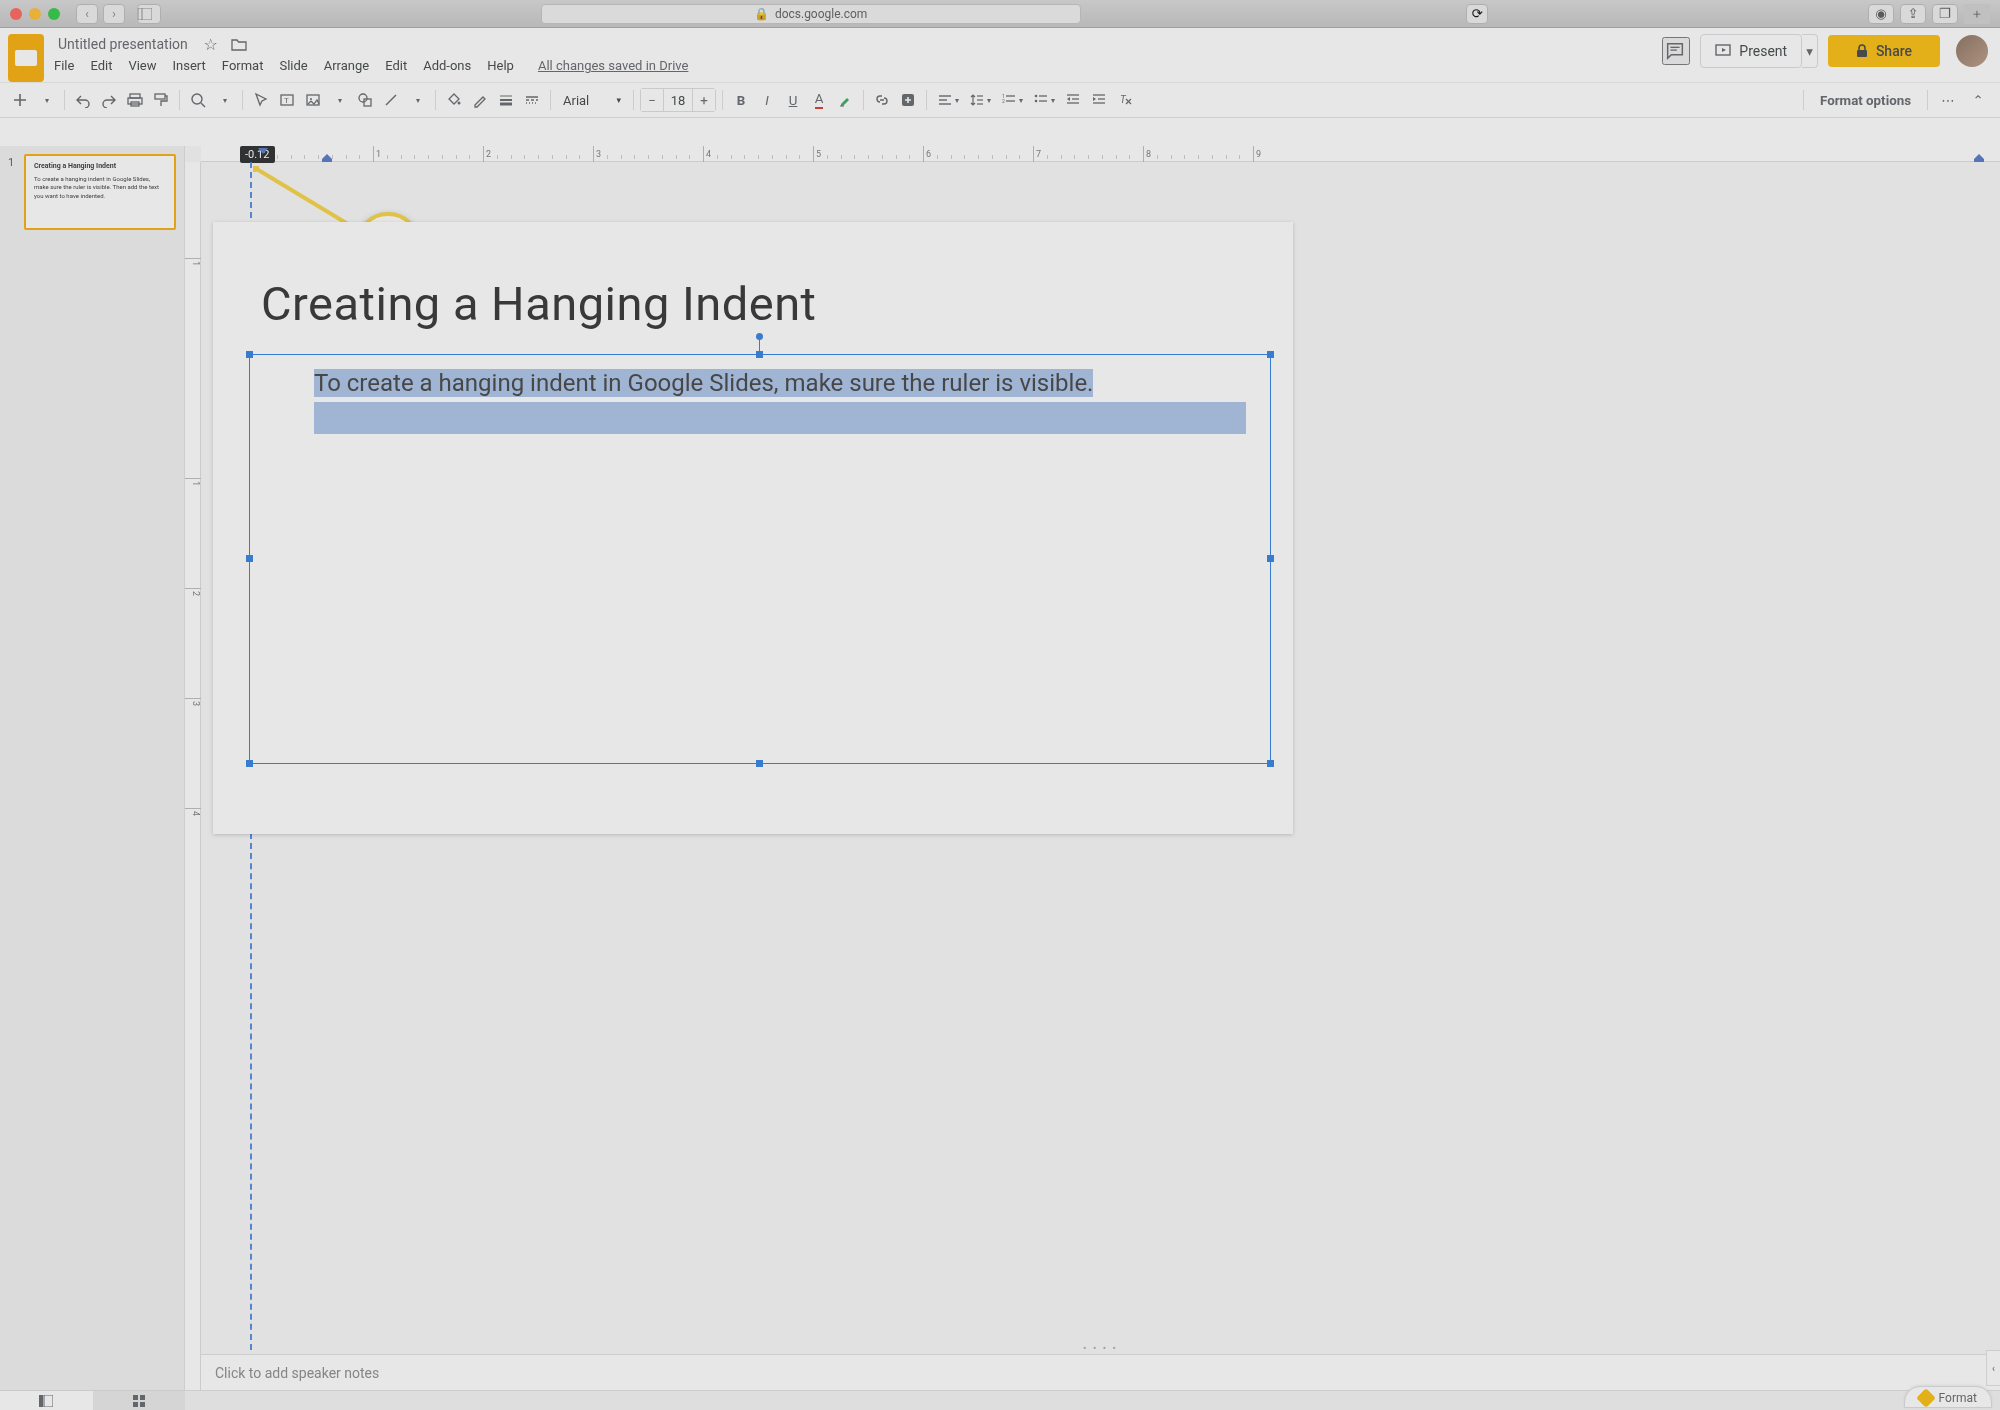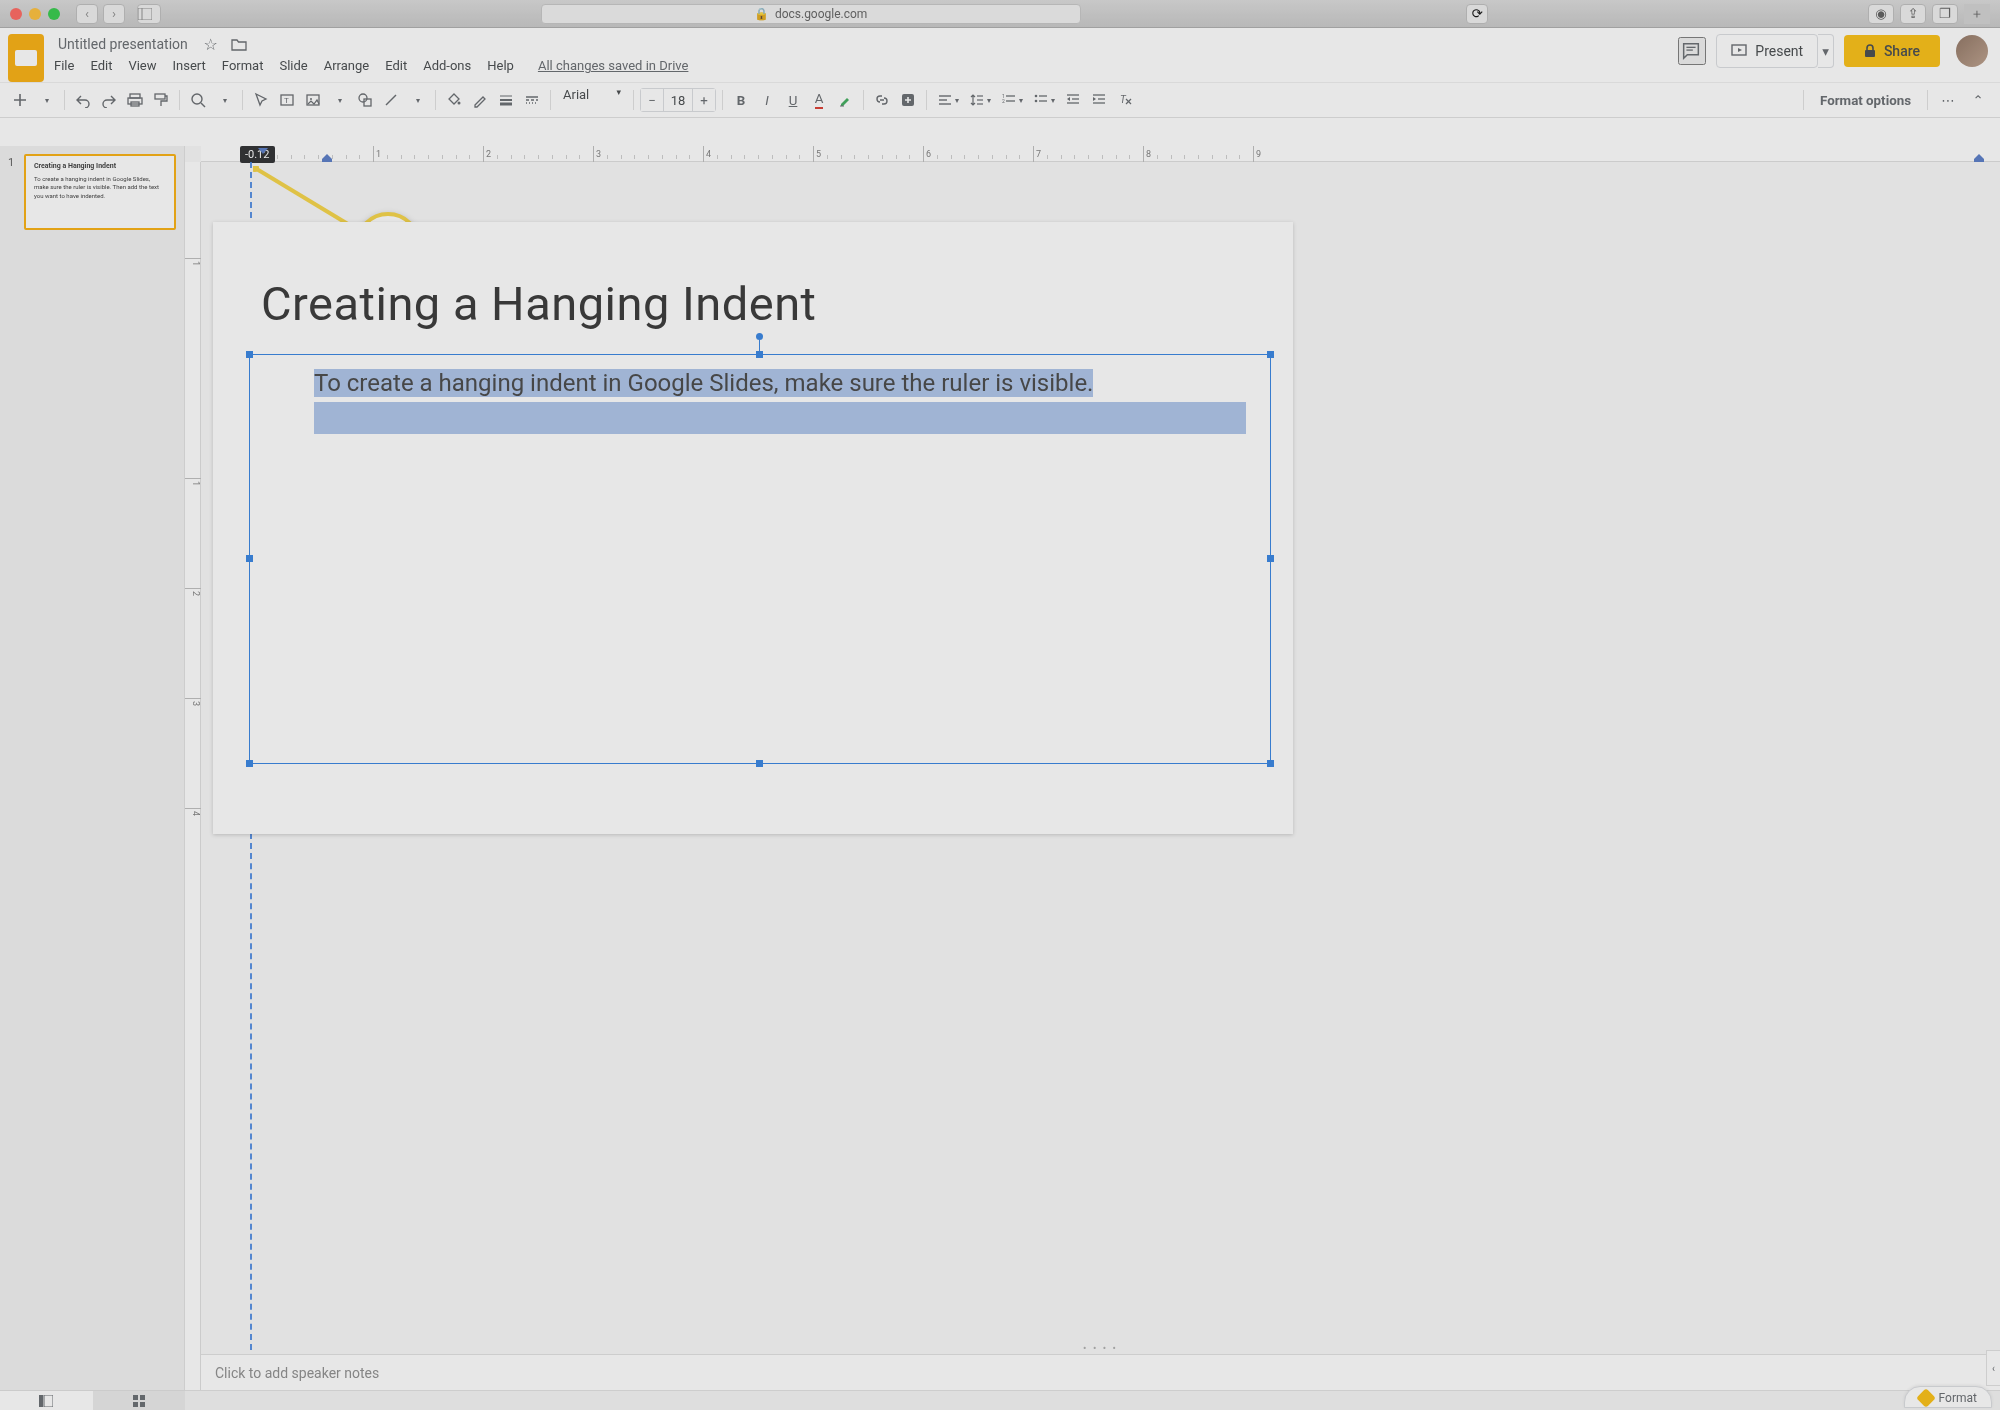--- a/index.html
+++ b/index.html
@@ -27,29 +27,29 @@
 .doc-title-row{display:flex;align-items:center;gap:10px;}
 .doc-title{font-size:14px;color:#5f6368;padding:2px 4px;}
 .star-btn,.folder-btn{width:18px;height:18px;color:#5f6368;display:flex;align-items:center;justify-content:center;}
 .menu-row{display:flex;gap:16px;font-size:13px;color:#3c4043;margin-top:4px;align-items:center;}
 .menu-item{cursor:pointer;}
 .save-status{color:#5f6368;text-decoration:underline;margin-left:8px;text-align:center;}
 .header-right{display:flex;align-items:center;gap:10px;}
 .comment-btn{width:28px;height:28px;color:#5f6368;}
 .present-btn{display:flex;align-items:center;gap:8px;border:1px solid #dadce0;border-radius:4px;padding:8px 14px;font-size:14px;color:#3c4043;background:#fff;}
 .present-drop{border:1px solid #dadce0;border-left:0;border-radius:0 4px 4px 0;padding:8px 4px;background:#fff;color:#5f6368;}
-.share-btn{background:#fbbc04;border:none;border-radius:4px;padding:8px 20px;font-size:14px;color:#3c4043;display:flex;align-items:center;gap:8px;font-weight:500;}
+.share-btn{background:#fbbc04;border:none;border-radius:4px;padding:8px 28px;font-size:14px;color:#3c4043;display:flex;align-items:center;gap:8px;font-weight:500;}
 .avatar{width:32px;height:32px;border-radius:50%;background:linear-gradient(135deg,#8a6d5a,#b89a85);margin-left:6px;}
 
 
 .toolbar{height:36px;border-top:1px solid #eee;border-bottom:1px solid #e0e0e0;display:flex;align-items:center;padding:0 8px;font-size:13px;color:#5f6368;gap:2px;}
 .tb{min-width:24px;height:26px;border:none;background:transparent;border-radius:3px;color:#5f6368;display:flex;align-items:center;justify-content:center;padding:0 4px;position:relative;}
 .tb.drop::after{content:"▾";font-size:8px;margin-left:2px;color:#5f6368;}
 .sep{width:1px;height:20px;background:#e0e0e0;margin:0 4px;}
-.font-select{border:none;background:transparent;min-width:70px;height:26px;color:#3c4043;display:flex;padding:0 6px;}
+.font-select{border:none;background:transparent;min-width:70px;height:26px;color:#3c4043;display:flex;align-items:center;padding:0 6px;}
 .font-size-grp{display:flex;align-items:center;border:1px solid #dadce0;border-radius:3px;height:24px;}
 .font-size-grp button{width:22px;height:22px;border:none;background:#fff;color:#5f6368;}
 .font-size-grp input{width:30px;height:22px;border:none;border-left:1px solid #dadce0;border-right:1px solid #dadce0;text-align:center;font-size:13px;color:#3c4043;}
 .toolbar-right{margin-left:auto;display:flex;align-items:center;gap:4px;}
 .chevup{width:28px;height:28px;display:flex;align-items:center;justify-content:center;}
 
 
 .content{position:absolute;top:118px;left:0;right:0;bottom:0;display:flex;background:#f8f8f8;}
 .sidepanel{width:185px;background:#f1f1f1;border-right:1px solid #e0e0e0;padding:8px 8px;}
 .thumb{display:flex;gap:6px;}

